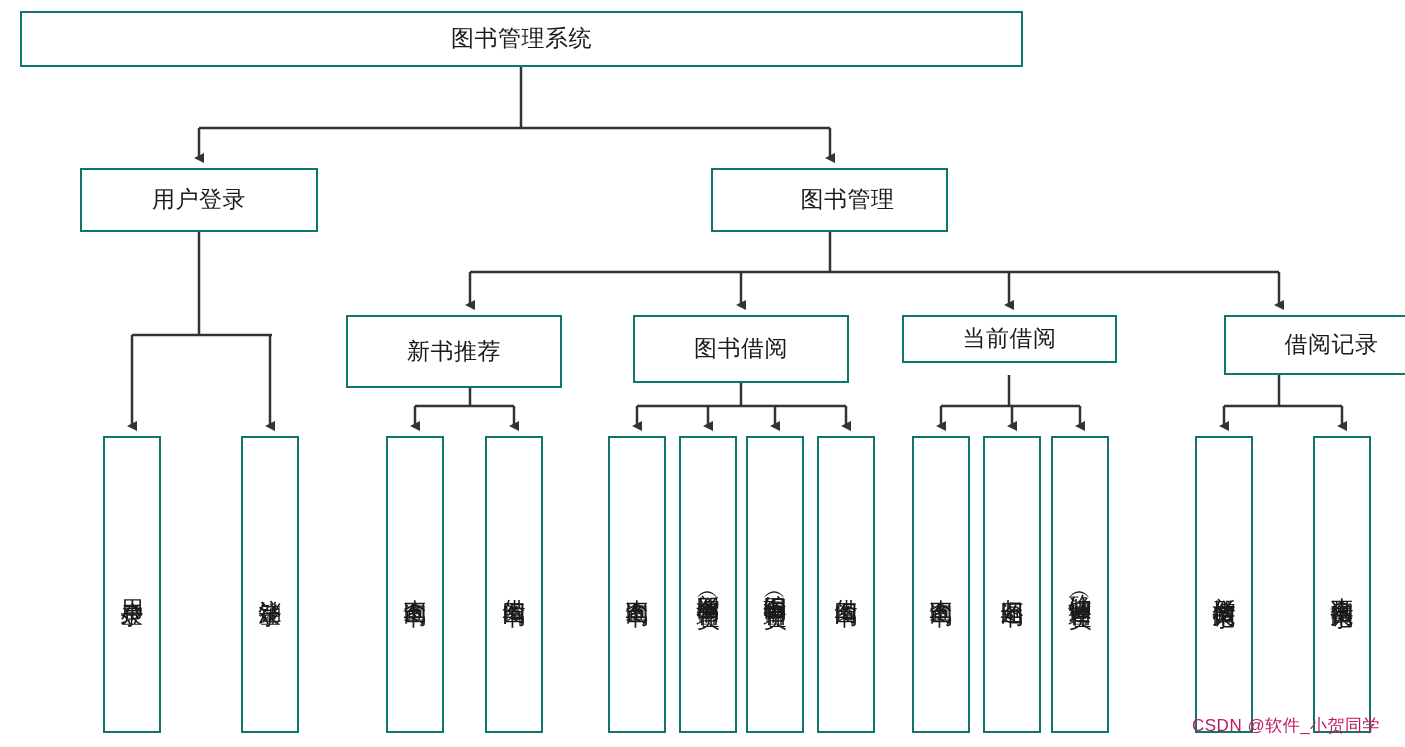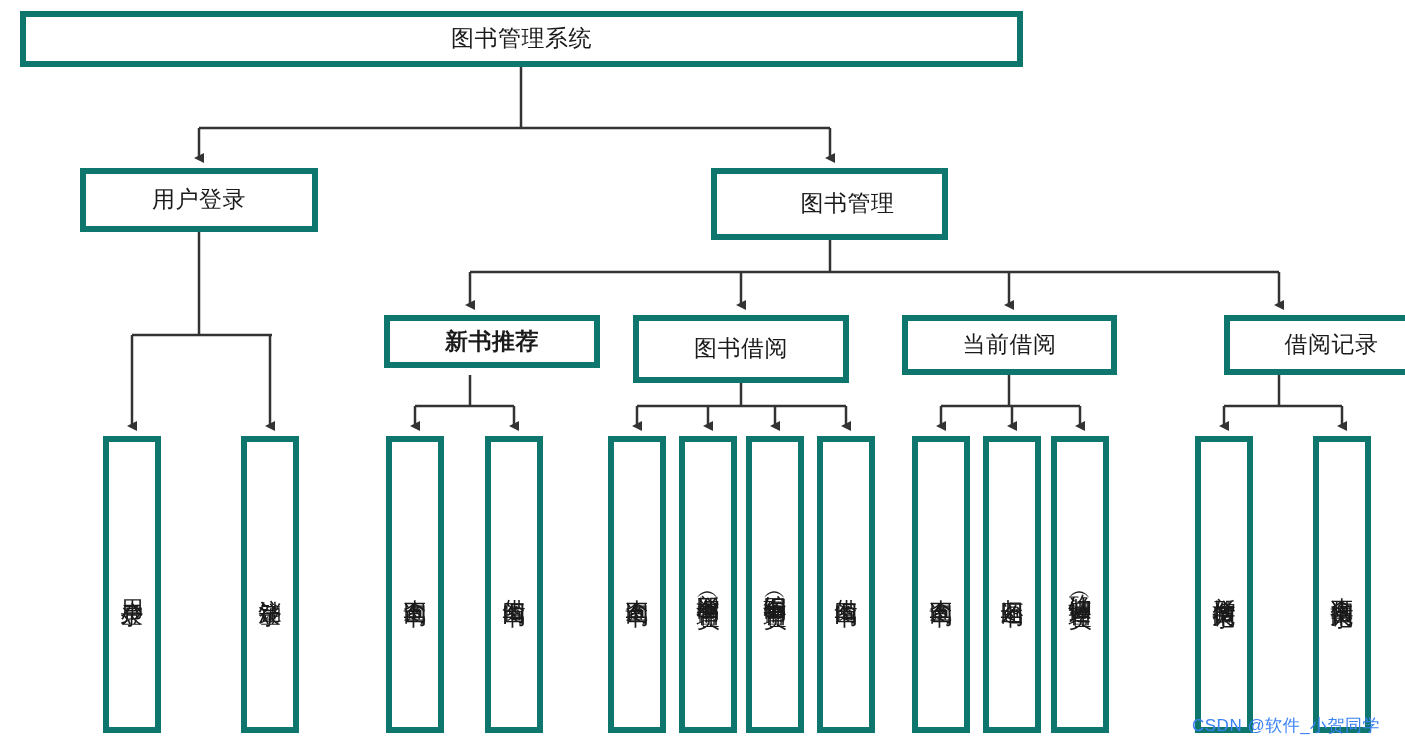--- a/index.html
+++ b/index.html
@@ -22,21 +22,21 @@
     left: 0;
     top: 0;
     width: 1405px;
     height: 747px;
     pointer-events: none;
   }
   .node {
     position: absolute;
     box-sizing: border-box;
     background: #ffffff;
-    border: 6px solid #0f766e;
+    border: 2px solid #0f766e;
     display: flex;
     align-items: center;
     justify-content: center;
     color: #1a1a1a;
   }
   .node.horiz {
     font-size: 23px;
     line-height: 1.1;
     letter-spacing: 0.5px;
   }
@@ -51,21 +51,21 @@
   .node.vert .vtext {
     writing-mode: vertical-rl;
     text-orientation: upright;
     white-space: nowrap;
   }
   .watermark {
     position: absolute;
     left: 1192px;
     top: 714px;
     font-size: 17px;
-    color: #3b82f6;
+    color: #be185d;
     white-space: nowrap;
     letter-spacing: 0.5px;
   }
 </style>
 </head>
 <body>
 
 <div id="canvas">
 
   <svg class="edges" viewBox="0 0 1405 747">
@@ -118,31 +118,31 @@
     </g>
   </svg>
 
   <div class="node horiz" style="left:20px; top:11px; width:1003px; height:56px;">
     <span>图书管理系统</span>
   </div>
 
   <div class="node horiz" style="left:80px; top:168px; width:238px; height:64px;">
     <span>用户登录</span>
   </div>
-  <div class="node horiz" style="left:711px; top:168px; width:237px; height:72px;padding-left:36px;">
+  <div class="node horiz" style="left:711px; top:168px; width:237px; height:64px;padding-left:36px;">
     <span>图书管理</span>
   </div>
 
-  <div class="node horiz" style="left:384px; top:315px; width:216px; height:53px;font-weight:bold;">
+  <div class="node horiz" style="left:346px; top:315px; width:216px; height:73px;">
     <span>新书推荐</span>
   </div>
   <div class="node horiz" style="left:633px; top:315px; width:216px; height:68px;">
     <span>图书借阅</span>
   </div>
-  <div class="node horiz" style="left:902px; top:315px; width:215px; height:60px;">
+  <div class="node horiz" style="left:902px; top:315px; width:215px; height:48px;">
     <span>当前借阅</span>
   </div>
   <div class="node horiz" style="left:1224px; top:315px; width:215px; height:60px;">
     <span>借阅记录</span>
   </div>
 
   <div class="node vert" style="left:103px; top:436px; width:58px; height:297px;">
     <span class="vtext">用户登录</span>
   </div>
   <div class="node vert" style="left:241px; top:436px; width:58px; height:297px;">

